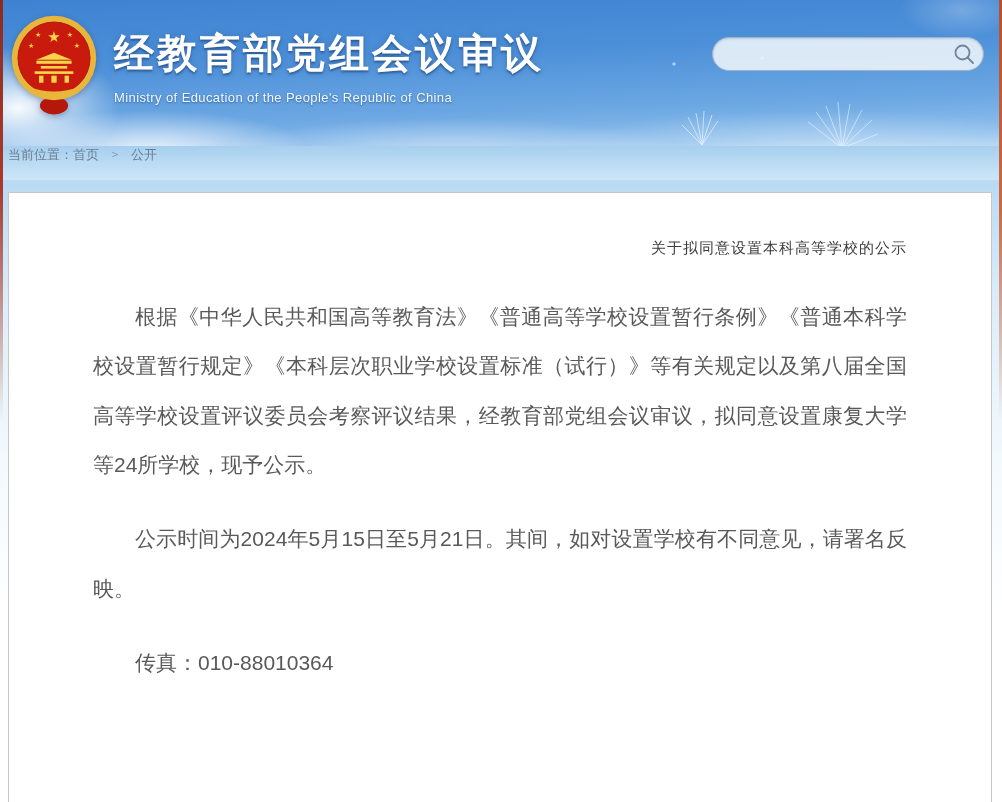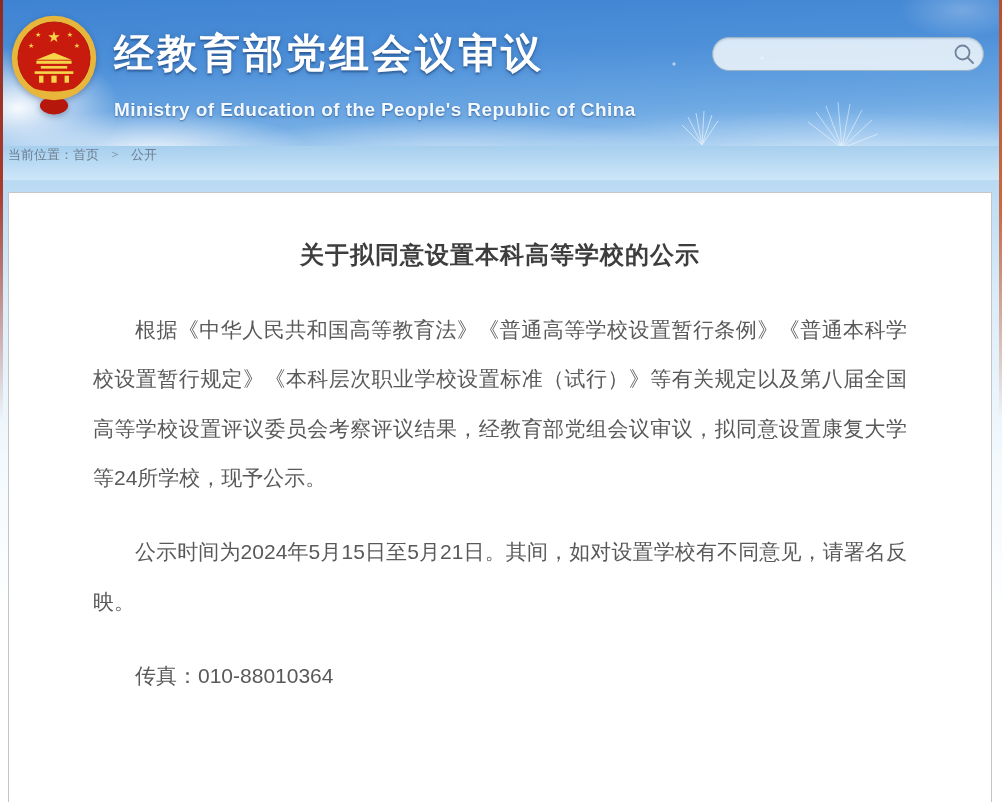--- a/index.html
+++ b/index.html
@@ -31,21 +31,21 @@
       linear-gradient(178deg, #3e83d2 0%, #4d90d9 38%, #6aa6e2 70%, #8ebfec 92%, #a8d0f1 100%);
   }
   .brand { position: absolute; left: 10px; top: 14px; display: flex; align-items: flex-start; }
   .emblem { display: block; width: 88px; height: 104px; margin-right: 16px; filter: drop-shadow(0 2px 3px rgba(20,40,80,.35)); }
   .brand-text { padding-top: 12px; }
   .site-title {
     color: #ffffff; font-size: 40px; font-weight: bold; letter-spacing: 3px;
     text-shadow: 0 2px 2px rgba(25,60,110,.55), 0 0 6px rgba(40,80,140,.35);
   }
   .site-subtitle {
-    margin-top: 18px; color: #f2f8ff; font-size: 19px; font-weight: bold; letter-spacing: .4px;
+    margin-top: 9px; color: #f2f8ff; font-size: 13px; font-weight: normal; letter-spacing: .4px;
     text-shadow: 0 1px 2px rgba(25,60,110,.6);
   }
   .search {
     position: absolute; right: 18px; top: 37px; width: 272px; height: 34px;
     background: rgba(238,245,250,.88);
     border: 1px solid #9db4c6; border-radius: 17px;
     display: flex; align-items: center; box-shadow: inset 0 1px 2px rgba(90,120,150,.25);
   }
   .search input {
     flex: 1; height: 100%; border: none; outline: none; background: transparent;
@@ -64,21 +64,21 @@
   .breadcrumb a { color: #6b7f92; text-decoration: none; cursor: pointer; }
   .breadcrumb .sep { margin: 0 10px; color: #7d93a6; font-size: 12px; }
 
   
   .panel {
     position: relative; margin: 12px 10px 0 8px; width: 984px; min-height: 614px;
     background: #ffffff; border: 1px solid #c6c6c6;
     padding: 46px 84px 30px 84px;
   }
   .article-title {
-    text-align: center; font-size: 24px; font-weight: bold; color: #3d3d3d; letter-spacing: 1px;
+    text-align: right; font-size: 15px; font-weight: normal; color: #3d3d3d; letter-spacing: 1px;
   }
   .panel p {
     margin-top: 25px; font-size: 21px; color: #595959; line-height: 2.35;
     text-indent: 2em; text-align: justify;
   }
   .panel p.first { margin-top: 34px; }
   .attachment a { color: #3558a8; text-decoration: none; cursor: pointer; }
   .signature { text-align: right; text-indent: 0 !important; margin-top: 28px; color: #595959; }
 </style>
 </head>

